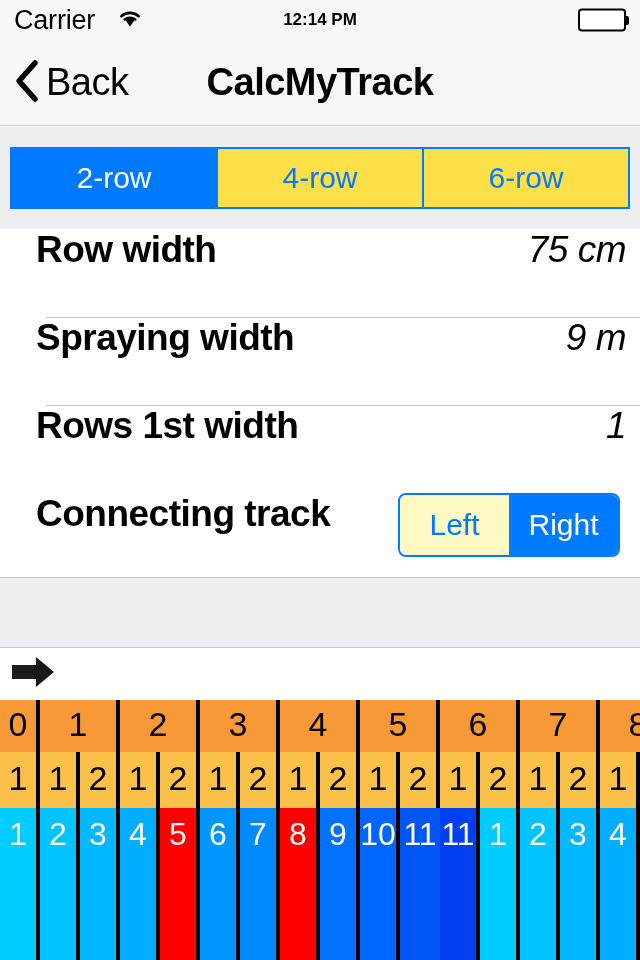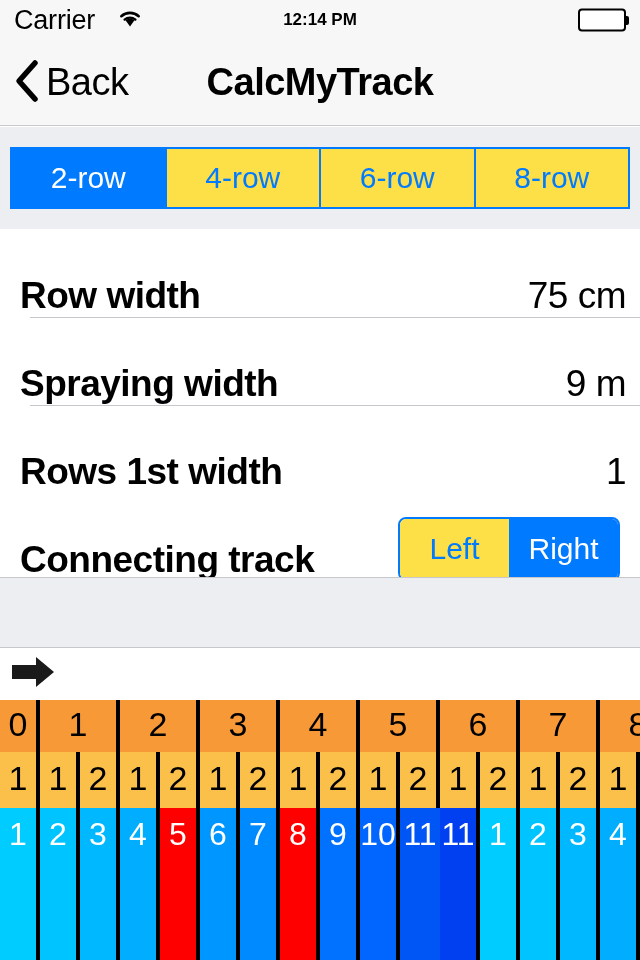--- a/index.html
+++ b/index.html
@@ -83,43 +83,44 @@
     font-size: 30px; color: #007aff; background: #fde047;
     border-right: 2px solid #007aff; cursor: pointer;
   }
   .seg-item:last-child { border-right: none; }
   .seg-item.active { background: #007aff; color: #ffffff; }
 
   
   .table { position: absolute; top: 229px; left: 0; width: 640px; background: #fff; }
   .row {
     position: relative; height: 88px;
-    display: flex; align-items: flex-end;
+    display: flex; align-items: flex-start;
     background: #fff;
+    margin-left: 16px;
   }
   .row + .row::before {
     content: ""; position: absolute; top: 0; left: 30px; right: 0;
     height: 1px; background: #c8c7cc;
   }
   .row-label {
     margin-left: 20px; font-size: 37px; font-weight: bold;
     color: #000; letter-spacing: -0.5px;
   }
   .row-value {
     margin-left: auto; margin-right: 14px;
-    font-size: 37px; color: #000; letter-spacing: -0.5px;
+    font-size: 37px; color: #000; letter-spacing: -0.5px; font-style: italic;
   }
   .lr-seg {
     margin-left: auto; margin-right: 20px;
     display: flex; width: 222px; height: 64px;
     border: 2px solid #007aff; border-radius: 8px; overflow: hidden;
   }
   .lr-item {
     flex: 1 1 0; display: flex; align-items: center; justify-content: center;
-    font-size: 30px; color: #007aff; background: #fde047; cursor: pointer;
+    font-size: 30px; color: #007aff; background: #fef9c3; cursor: pointer;
   }
   .lr-item.active { background: #007aff; color: #fff; }
 
   
   .gap-band {
     position: absolute; top: 577px; left: 0; width: 640px; height: 71px;
     background: #eceef2;
     border-top: 1px solid #c8c7cc; border-bottom: 1px solid #c8c7cc;
   }
   .arrow-band {
@@ -192,21 +193,20 @@
       <span class="nav-back-label">Back</span>
     </div>
     <div class="nav-title">CalcMyTrack</div>
   </div>
 
   <div class="seg-wrap">
     <div class="segmented" id="row-selector">
         <div class="seg-item active">2-row</div>
         <div class="seg-item">4-row</div>
         <div class="seg-item">6-row</div>
-        <div class="seg-item">8-row</div>
       </div>
   </div>
 
   <div class="table">
     <div id="settings-rows">
         <div class="row">
           <span class="row-label">Row width</span>
           <span class="row-value">75 cm</span>
         </div>
         <div class="row">

